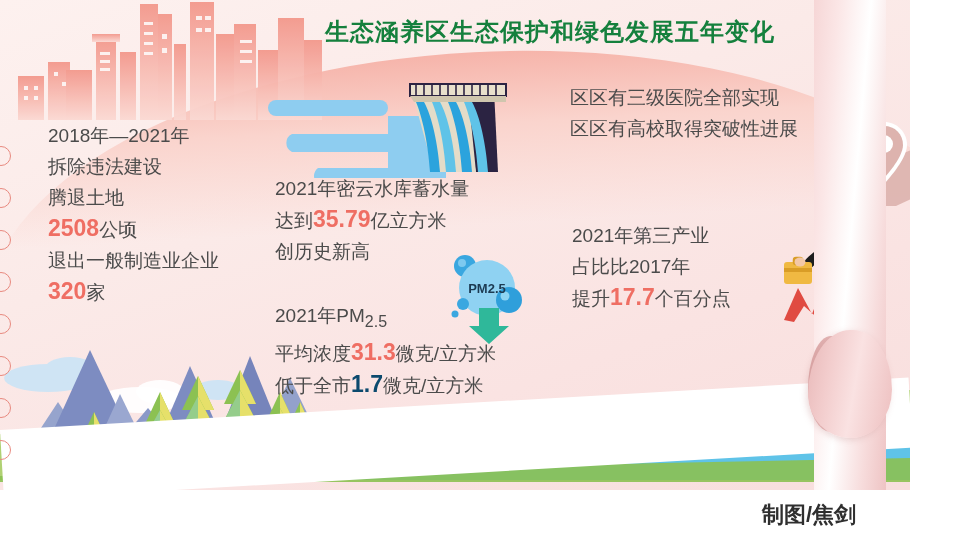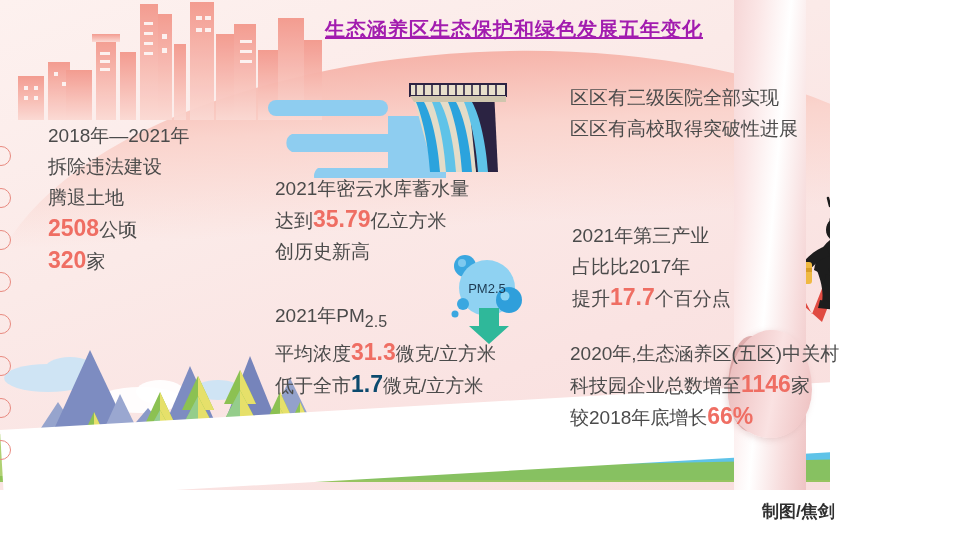--- a/index.html
+++ b/index.html
@@ -1,23 +1,24 @@
 <!DOCTYPE html>
 <html><head>
 <meta charset="utf-8">
 <style>
   html,body{margin:0;padding:0;background:#ffffff;}
   body{width:974px;height:538px;overflow:hidden;font-family:"Liberation Sans","DejaVu Sans",sans-serif;}
   #stage{position:relative;width:974px;height:538px;background:#ffffff;overflow:hidden;}
 
   
   .paper{
-    position:absolute;left:0;top:0;width:830px;height:490px;
+    position:absolute;left:0;top:0;width:910px;height:490px;
     background:linear-gradient(160deg,#fdf1ef 0%,#fbeae8 38%,#fae3e2 70%,#f8dedd 100%);
     overflow:hidden;
+    font-weight:bold;
   }
   .paper-bottom-edge{
     position:absolute;left:0;top:430px;width:910px;height:70px;
     background:#ffffff;
     transform:rotate(-3.3deg);transform-origin:0 0;
   }
   .curl{
     position:absolute;right:24px;top:-4px;width:72px;height:500px;
     background:linear-gradient(95deg,#f6d6d6 0%,#fbe6e6 22%,#ffffff 50%,#f7dcdc 78%,#eec3c3 100%);
     border-radius:0 0 0 0;
@@ -49,43 +50,42 @@
     border-radius:50% 50% 0 0 / 100% 100% 0 0;
     transform:rotate(-3deg);
   }
 
   
   .scene{position:absolute;left:0;top:330px;width:910px;height:160px;}
 
   
   .title{
     position:absolute;left:325px;top:16px;
-    font-size:20px;font-weight:bold;letter-spacing:1px;
-    color:#a21caf;white-space:nowrap;
+    font-size:24px;font-weight:bold;letter-spacing:1px;
+    color:#15803d;white-space:nowrap;
     font-family:"Liberation Sans","DejaVu Sans",sans-serif;
-    text-decoration:underline;
   }
 
   
   .blk{position:absolute;color:#4b4b4b;font-size:19px;line-height:31px;white-space:nowrap;}
   .blk .ln{display:block;}
   .num{color:#ef6e63;font-weight:bold;font-size:23px;}
   .num.teal{color:#0c4a6e;}
   .sub{font-size:16px;vertical-align:sub;}
 
   #blk-demolition{left:48px;top:120px;}
   #blk-reservoir{left:275px;top:173px;}
   #blk-pm25{left:275px;top:300px;}
   #blk-infra{left:570px;top:82px;}
   #blk-tertiary{left:572px;top:220px;}
   #blk-zgc{left:570px;top:338px;}
 
   .credit{
     position:absolute;left:762px;top:500px;
-    font-size:17px;font-weight:bold;color:#2f2f2f;white-space:nowrap;
+    font-size:22px;font-weight:bold;color:#2f2f2f;white-space:nowrap;
   }
 
   .ico{position:absolute;}
   #dam-icon{left:262px;top:68px;}
   #pm25-icon{left:443px;top:252px;}
   #map-icon{left:856px;top:118px;}
   #runner-icon{left:778px;top:196px;}
 </style>
 </head>
 <body>
@@ -330,20 +330,21 @@
   <div class="notch" style="top:398px;"></div>
   <div class="notch" style="top:440px;"></div>
 
   <div class="title">生态涵养区生态保护和绿色发展五年变化</div>
 
   <div class="blk" id="blk-demolition">
     <span class="ln"><span>2018年—2021年</span></span>
     <span class="ln"><span>拆除违法建设</span></span>
     <span class="ln"><span>腾退土地</span></span>
     <span class="ln"><span class="num">2508</span><span>公顷</span></span>
+    <span class="ln"><span>退出一般制造业企业</span></span>
     <span class="ln"><span class="num">320</span><span>家</span></span>
   </div>
 
   <div class="blk" id="blk-reservoir">
     <span class="ln"><span>2021年密云水库蓄水量</span></span>
     <span class="ln"><span>达到</span><span class="num">35.79</span><span>亿立方米</span></span>
     <span class="ln"><span>创历史新高</span></span>
   </div>
 
   <div class="blk" id="blk-pm25">
@@ -356,21 +357,16 @@
     <span class="ln"><span>区区有三级医院全部实现</span></span>
     <span class="ln"><span>区区有高校取得突破性进展</span></span>
   </div>
 
   <div class="blk" id="blk-tertiary">
     <span class="ln"><span>2021年第三产业</span></span>
     <span class="ln"><span>占比比2017年</span></span>
     <span class="ln"><span>提升</span><span class="num">17.7</span><span>个百分点</span></span>
   </div>
 
-  <div class="blk" id="blk-zgc">
-    <span class="ln"><span>2020年,生态涵养区(五区)中关村</span></span>
-    <span class="ln"><span>科技园企业总数增至</span><span class="num">1146</span><span>家</span></span>
-    <span class="ln"><span>较2018年底增长</span><span class="num">66%</span></span>
-  </div>
 
   <div class="credit">制图/焦剑</div>
 
 </div>
 
 </body></html>

